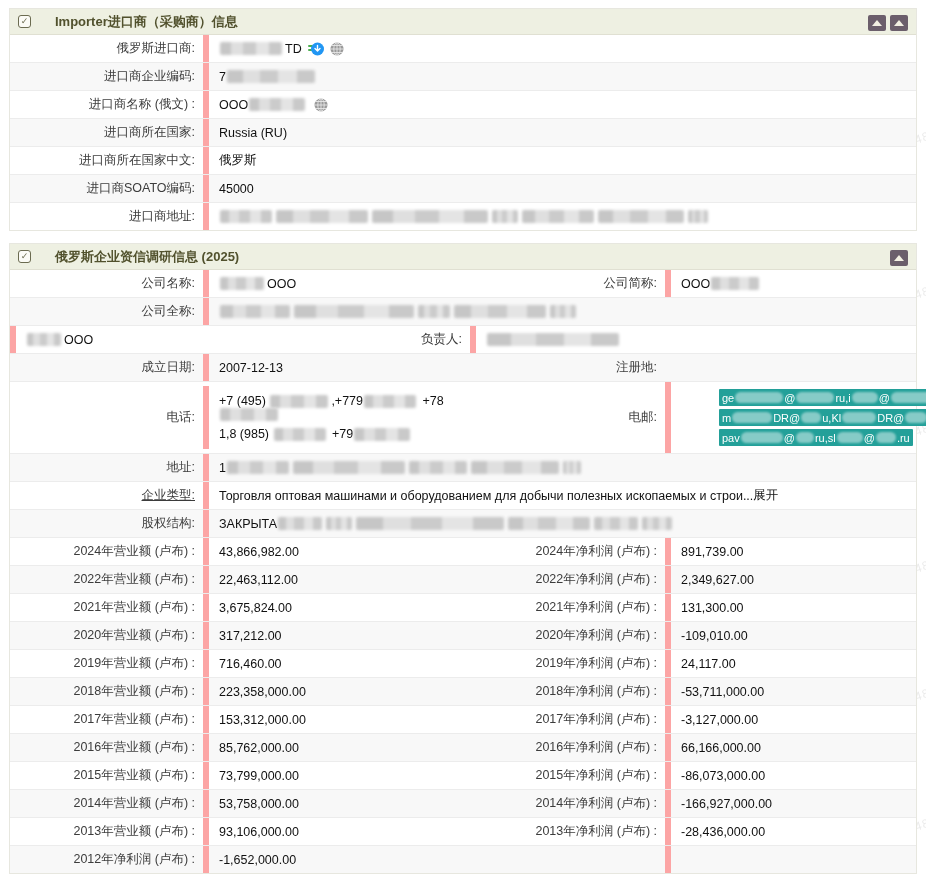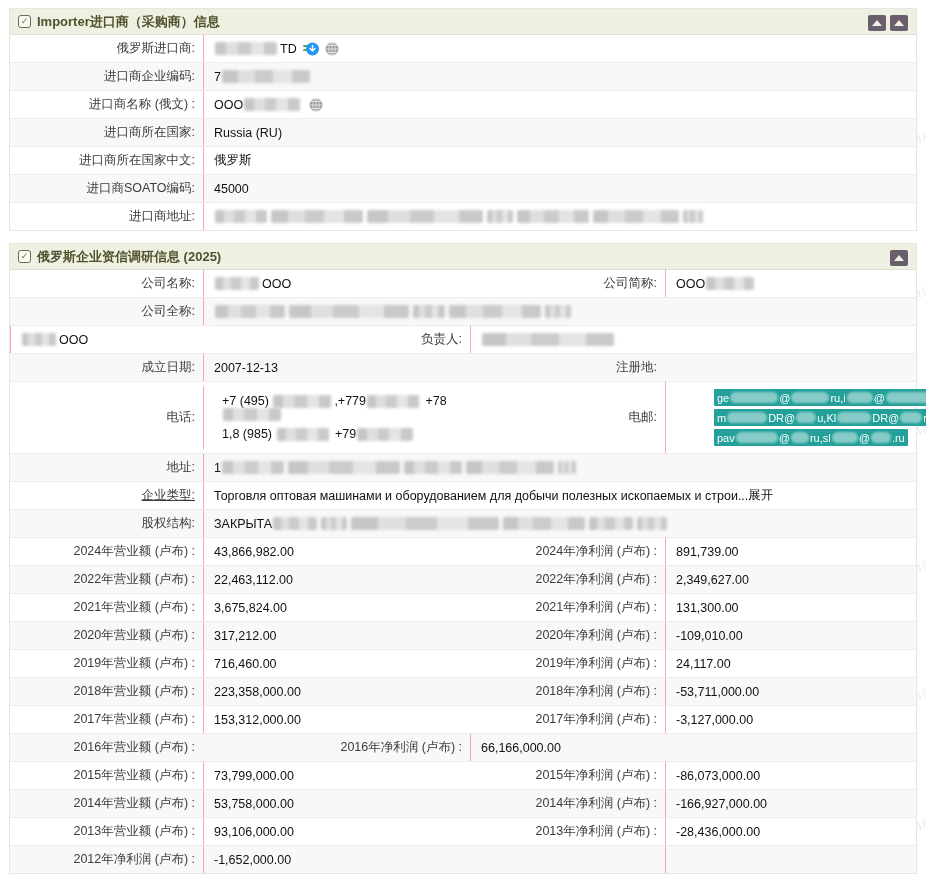--- a/index.html
+++ b/index.html
@@ -3,46 +3,46 @@
 <meta charset="utf-8">
 <style>
   * { box-sizing: border-box; margin: 0; padding: 0; }
   html,body { width: 926px; background:#fff; font-family:"Liberation Sans","DejaVu Sans",sans-serif; }
   body { position:relative; height:891px; overflow:hidden; color:#1a1a1a; }
   .page { padding:8px 9px 0 9px; position:relative; z-index:1; }
 
   .section { border:1px solid #e7e7df; margin-bottom:12px; background:#fff; }
   .sec-header { background:#eef0e2; border-bottom:1px solid #e0e0d2; height:26px;
                 display:flex; align-items:center; padding:0 8px; }
-  .sec-title { font-size:13px; font-weight:bold; color:#51512d; margin-left:6px; }
+  .sec-title { font-size:13px; font-weight:bold; color:#51512d; margin-left:24px; }
   .chk-icon { width:13px; height:13px; border:1.5px solid #6b6b50; border-radius:3px;
               display:inline-flex; align-items:center; justify-content:center;
               color:#6b6b50; font-size:9px; line-height:1; background:#fbfbf6; }
   .hdr-spacer { flex:1; }
   .collapse-btn { width:18px; height:16px; background:#6b5e6b; border-radius:2px; margin-left:4px;
                   display:inline-flex; align-items:center; justify-content:center; cursor:pointer; }
   .collapse-btn .tri { width:0; height:0; border-left:5px solid transparent;
                        border-right:5px solid transparent; border-bottom:6px solid #f2efe2; }
 
   .row { display:grid; border-top:1px solid #ececec; min-height:27px; align-items:center; }
   .row:first-child { border-top:none; }
   .row:nth-child(even) { background:#f8f8f8; }
   .row.single { grid-template-columns:193px 1fr; }
   .row.double { grid-template-columns:193px 267px 195px 1fr; }
   .lbl { text-align:right; padding:5px 8px; font-size:12.5px; color:#3c3c3c; align-self:center; }
   .lbl.u { text-decoration:underline; cursor:pointer; }
-  .val { padding:5px 10px; font-size:12.5px; color:#111; border-left:1px solid #fca5a5;
+  .val { padding:5px 10px; font-size:12.5px; color:#111; border-left:6px solid #fca5a5;
          align-self:center; min-height:27px; display:flex; align-items:center; flex-wrap:wrap; }
   .vtext { white-space:pre-wrap; }
 
   .redact { display:inline-block; height:13px; border-radius:2px; vertical-align:middle;
             margin:0 3px 0 1px; filter:blur(1.6px);
             background-image:linear-gradient(90deg,#c6c6c6 0 18%,#dfdfdf 18% 37%,#cbcbcb 37% 58%,#e4e4e4 58% 79%,#c9c9c9 79%); }
 
-  .phone-line { width:100%; margin:3px 8px; display:flex; align-items:center; flex-wrap:wrap; font-size:12.5px; }
+  .phone-line { width:100%; margin:3px 0; display:flex; align-items:center; flex-wrap:wrap; font-size:12.5px; }
 
   .val.emails { display:block; padding-top:4px; padding-bottom:4px;padding-left:48px; }
   .email-line { display:flex; align-items:center; width:max-content; max-width:100%;
                 background:#23a099; color:#fff; font-size:11px; height:17px;
                 padding:0 3px; margin:3px 0; border-radius:1px; }
   .email-line .blob { display:inline-block; height:11px; border-radius:6px; margin:0 1px;
                       background:rgba(255,255,255,.45); filter:blur(1.2px); }
 
   .icon { display:inline-flex; margin-left:6px; vertical-align:middle; }
   .expand { cursor:pointer; }
@@ -342,20 +342,23 @@
           <div class="val">
             <span class="vtext">153,312,000.00</span>
           </div>
           <div class="lbl">2017年净利润 (卢布) :</div>
           <div class="val">
             <span class="vtext">-3,127,000.00</span>
           </div>
         </div>
         <div class="row double">
           <div class="lbl">2016年营业额 (卢布) :</div>
+          <div class="val">
+            <span class="vtext">85,762,000.00</span>
+          </div>
           <div class="lbl">2016年净利润 (卢布) :</div>
           <div class="val">
             <span class="vtext">66,166,000.00</span>
           </div>
         </div>
         <div class="row double">
           <div class="lbl">2015年营业额 (卢布) :</div>
           <div class="val">
             <span class="vtext">73,799,000.00</span>
           </div>

